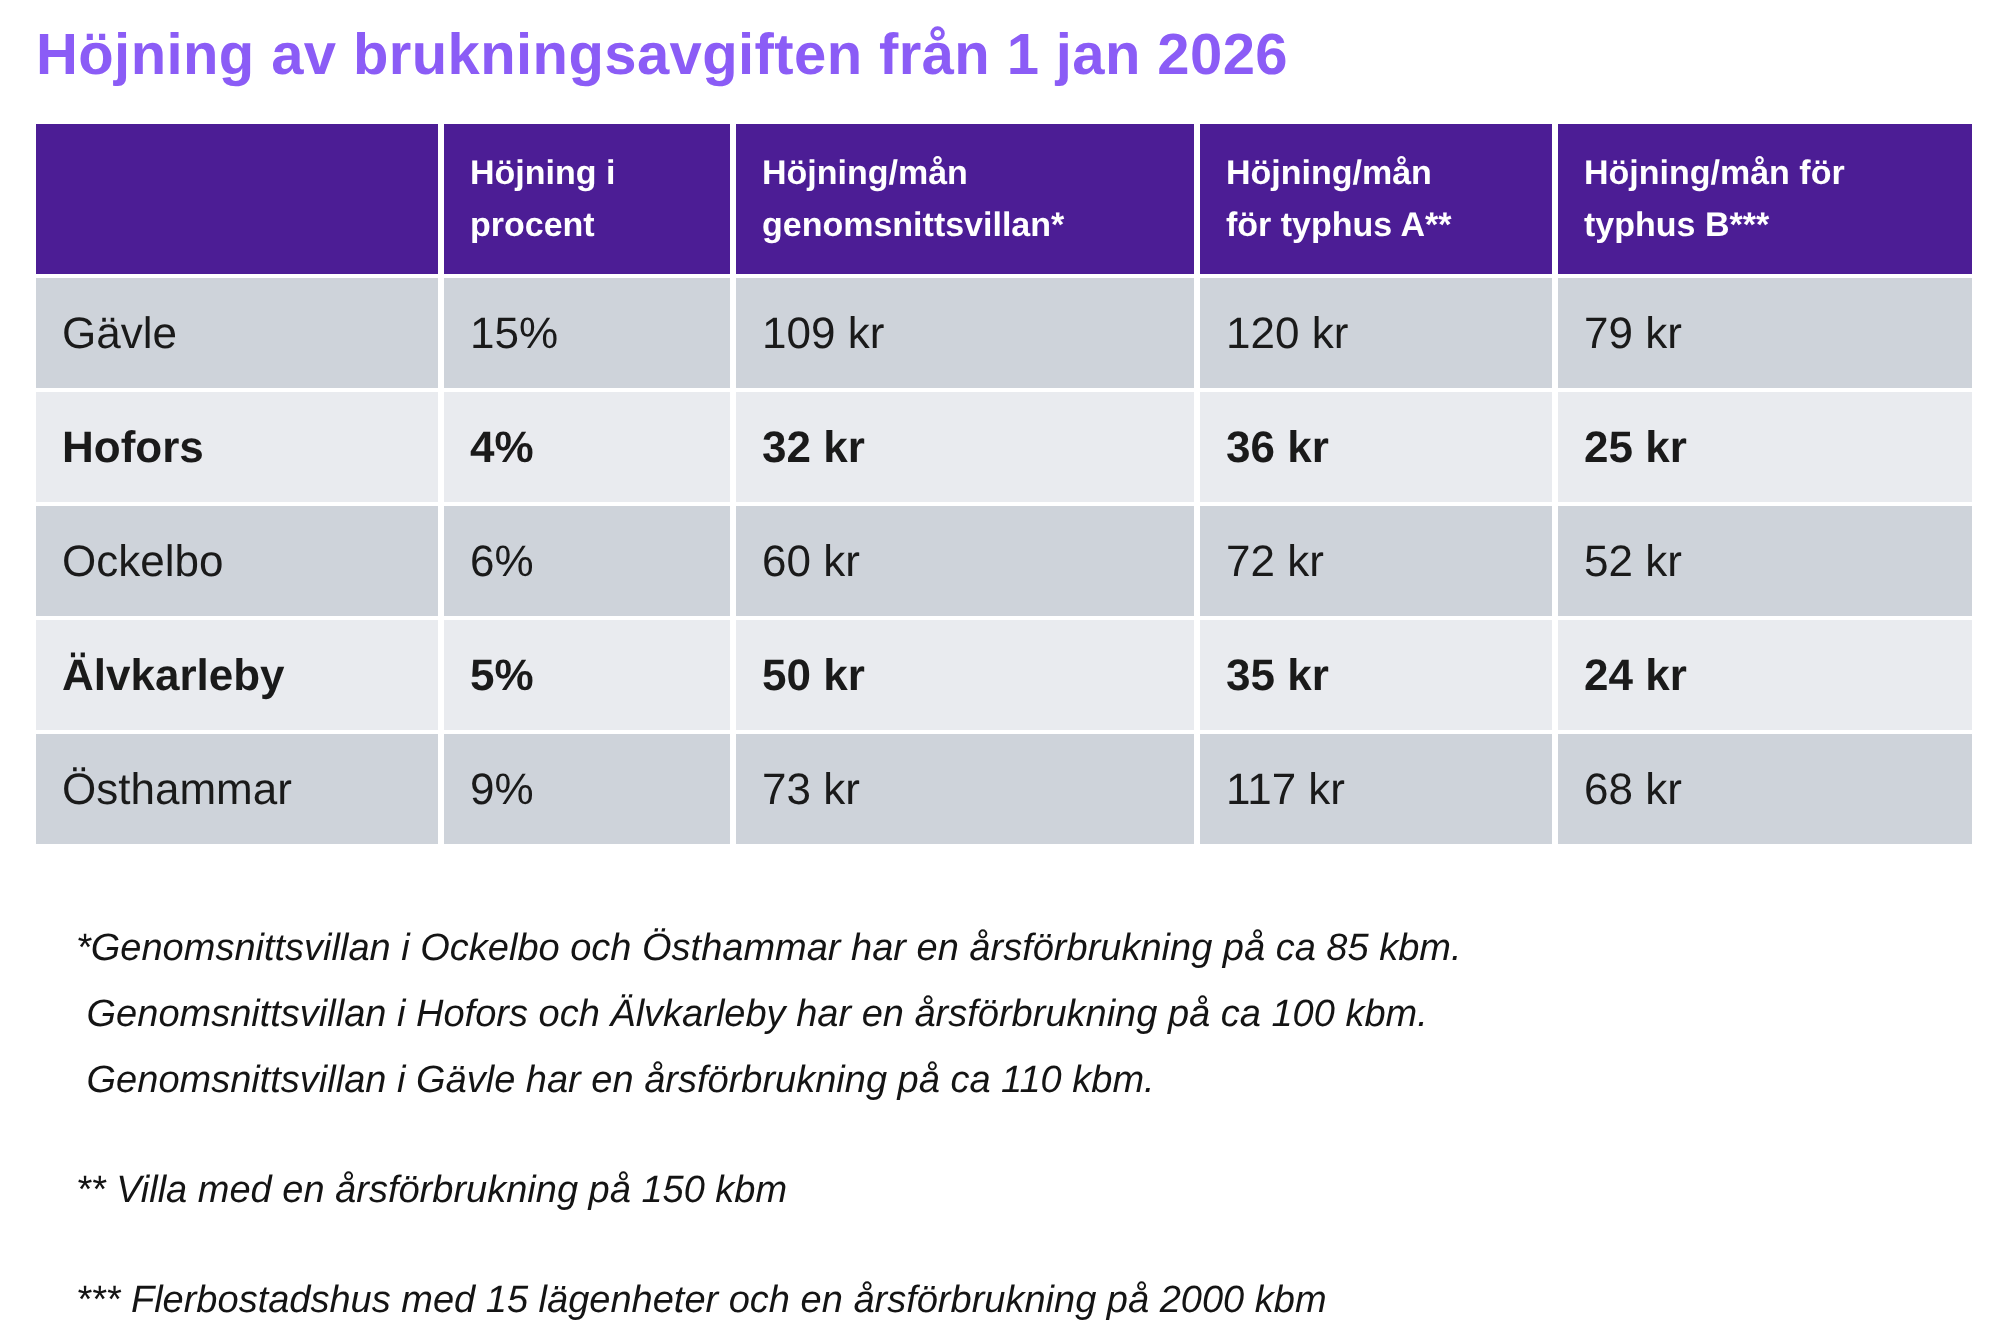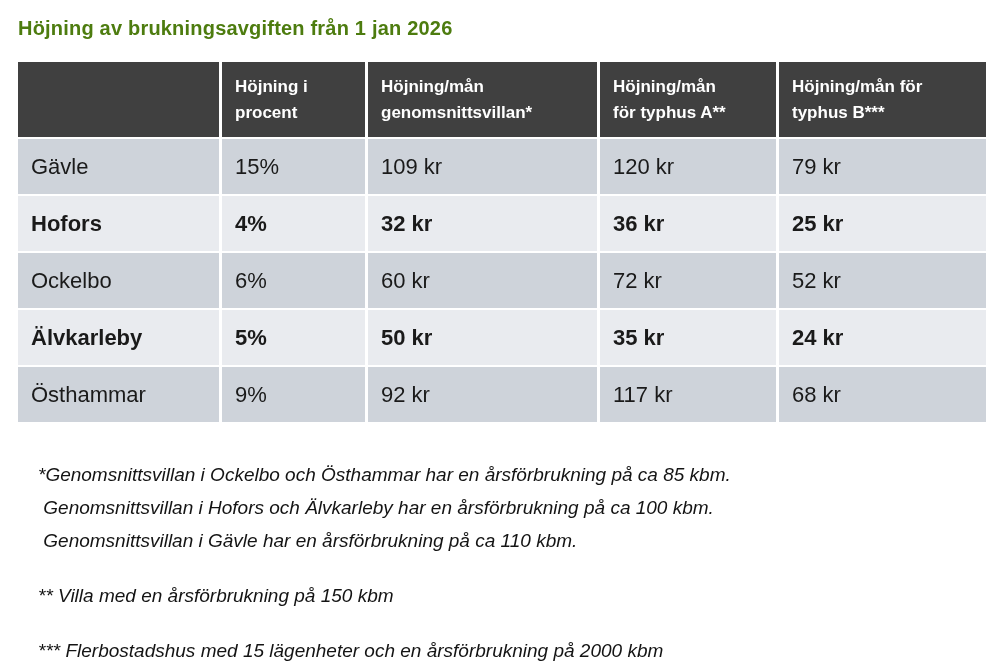--- a/index.html
+++ b/index.html
@@ -7,42 +7,42 @@
   body {
     width: 1000px;
     height: 665px;
     font-family: "Liberation Sans", sans-serif;
     overflow: hidden;
   }
   .page {
     padding: 12px 14px 0 18px;
   }
   .title {
-    font-size: 20px;
+    font-size: 29px;
     line-height: 32px;
     font-weight: bold;
-    color: #4d7c0f;
+    color: #8b5cf6;
     margin-bottom: 18px;
     letter-spacing: 0.2px;
   }
   .fee-table {
     display: grid;
     grid-template-columns: 201px 143px 229px 176px 207px;
     gap: 2px 3px;
     width: 968px;
   }
   .cell {
     display: flex;
     flex-direction: column;
     justify-content: center;
     padding-left: 13px;
     padding-right: 6px;
   }
   .cell.header {
-    background: #404040;
+    background: #4c1d95;
     color: #FFFFFF;
     font-weight: bold;
     font-size: 17px;
     line-height: 26px;
     height: 75px;
   }
   .cell.body {
     height: 55px;
     font-size: 22px;
     color: #1A1A1A;
@@ -97,21 +97,21 @@
       <div class="cell body odd">60 kr</div>
       <div class="cell body odd">72 kr</div>
       <div class="cell body odd">52 kr</div>
       <div class="cell body even">Älvkarleby</div>
       <div class="cell body even">5%</div>
       <div class="cell body even">50 kr</div>
       <div class="cell body even">35 kr</div>
       <div class="cell body even">24 kr</div>
       <div class="cell body odd">Östhammar</div>
       <div class="cell body odd">9%</div>
-      <div class="cell body odd">92 kr</div>
+      <div class="cell body odd">73 kr</div>
       <div class="cell body odd">117 kr</div>
       <div class="cell body odd">68 kr</div>
     </div>
   <div class="footnotes" id="footnotes">
       <div class="footnote-group">
         <div class="footnote-line">*Genomsnittsvillan i Ockelbo och Östhammar har en årsförbrukning på ca 85 kbm.</div>
         <div class="footnote-line"> Genomsnittsvillan i Hofors och Älvkarleby har en årsförbrukning på ca 100 kbm.</div>
         <div class="footnote-line"> Genomsnittsvillan i Gävle har en årsförbrukning på ca 110 kbm.</div>
       </div>
       <div class="footnote-group">

